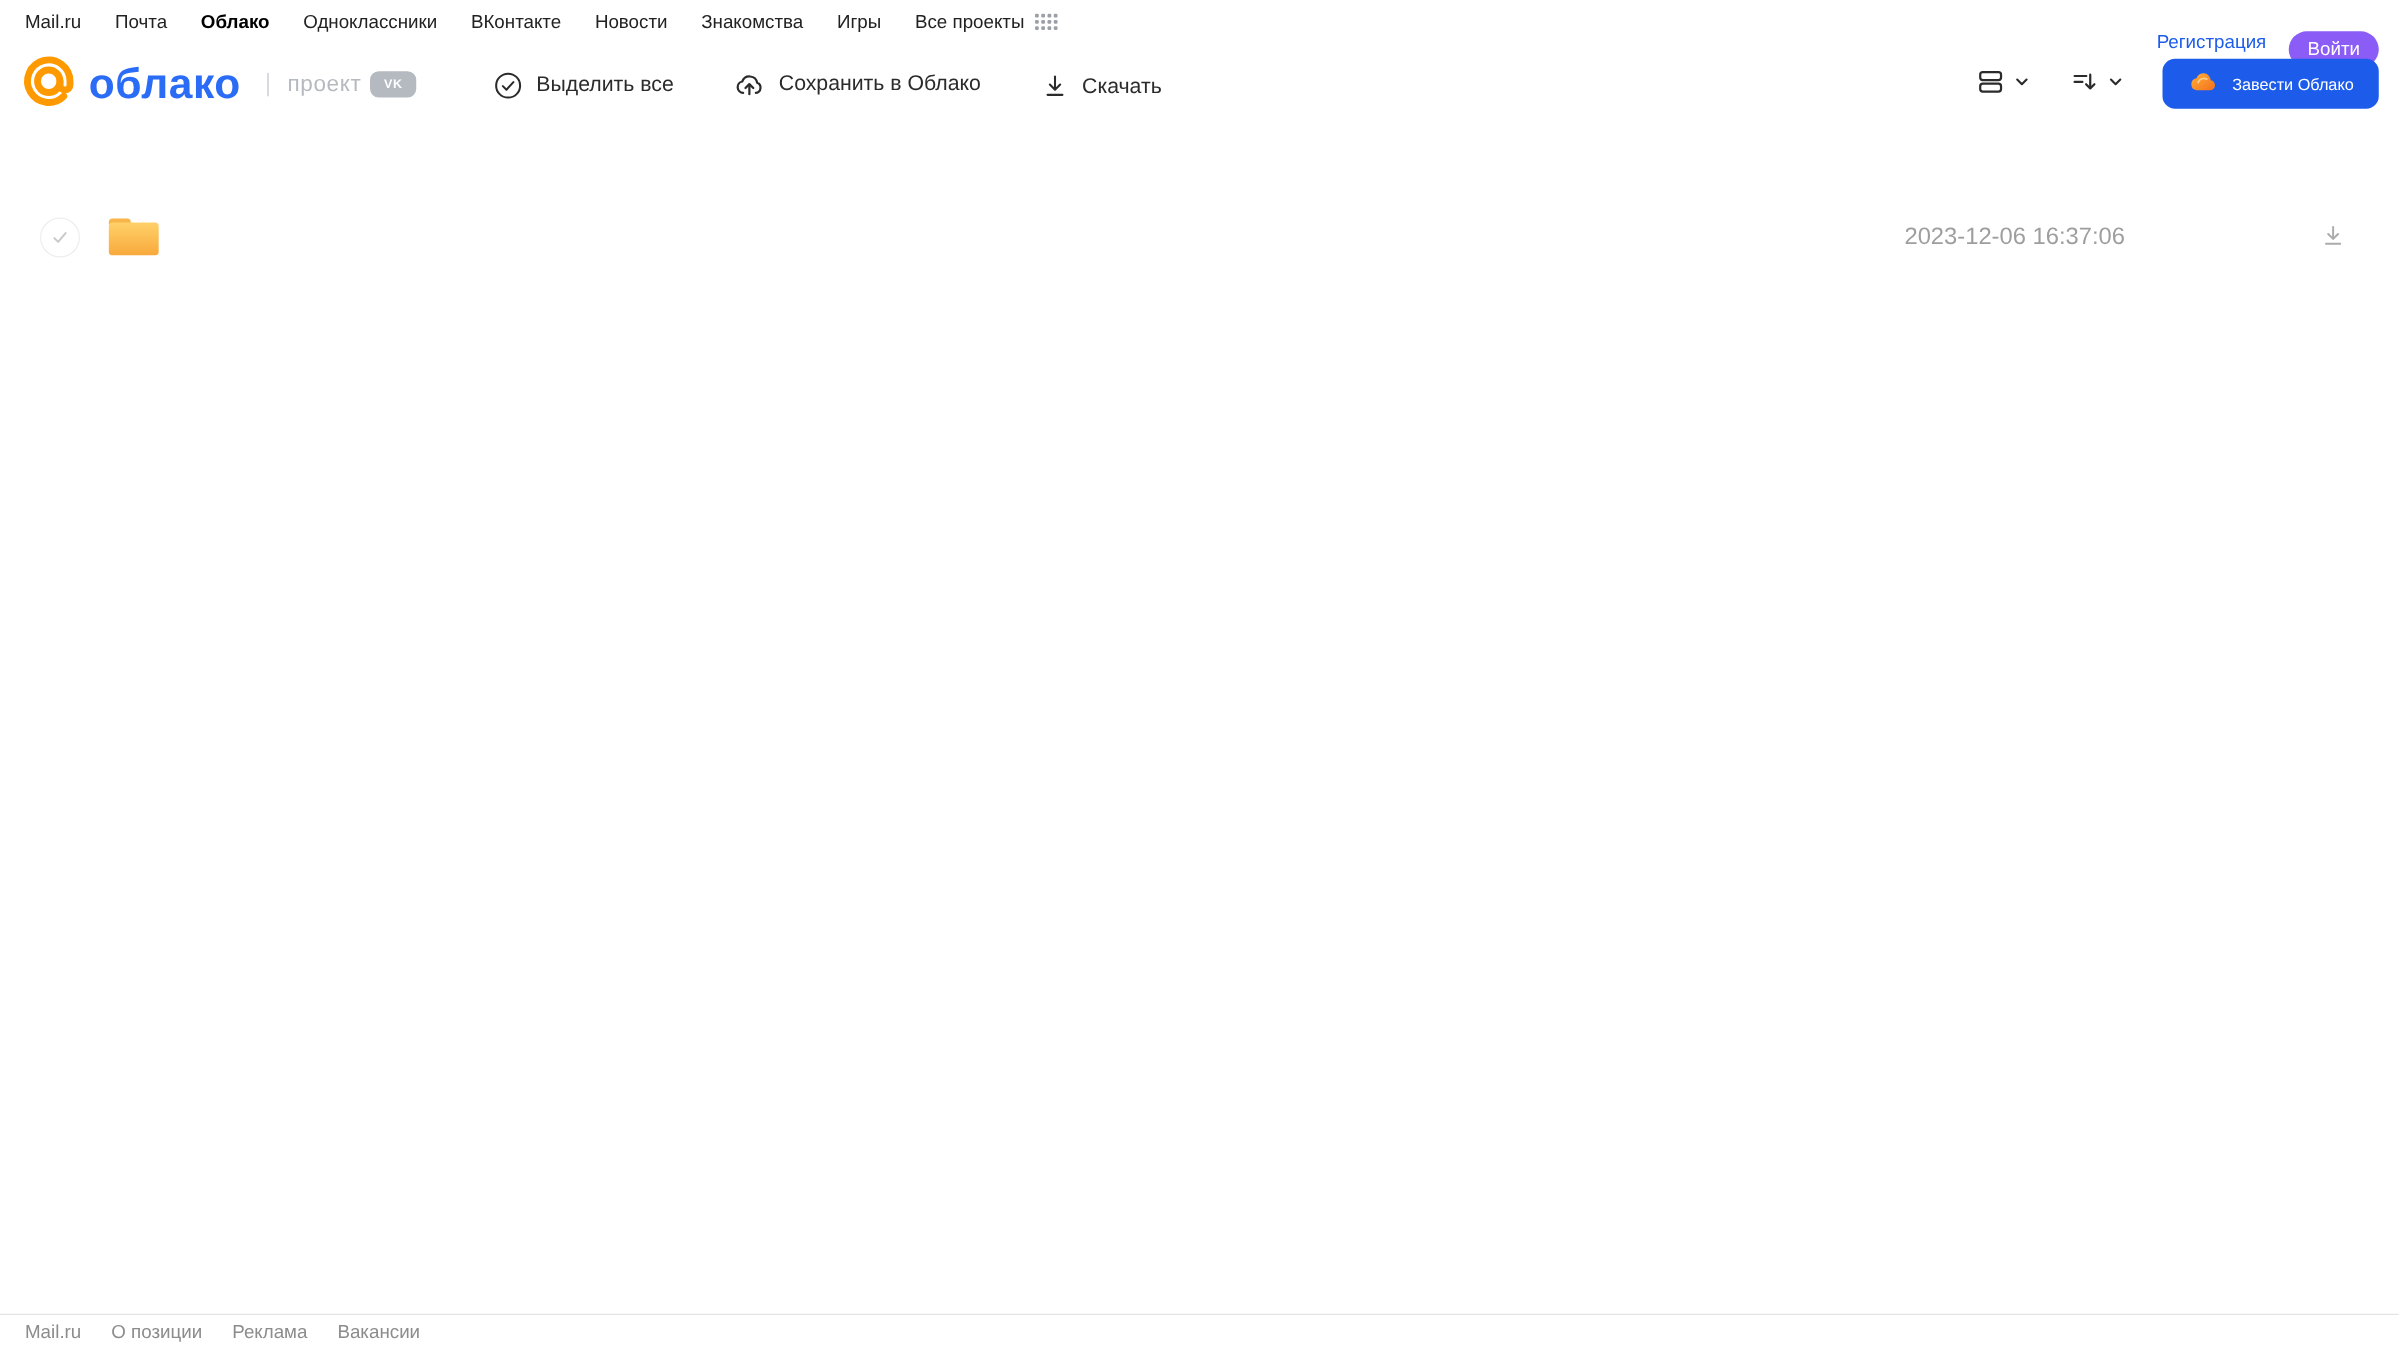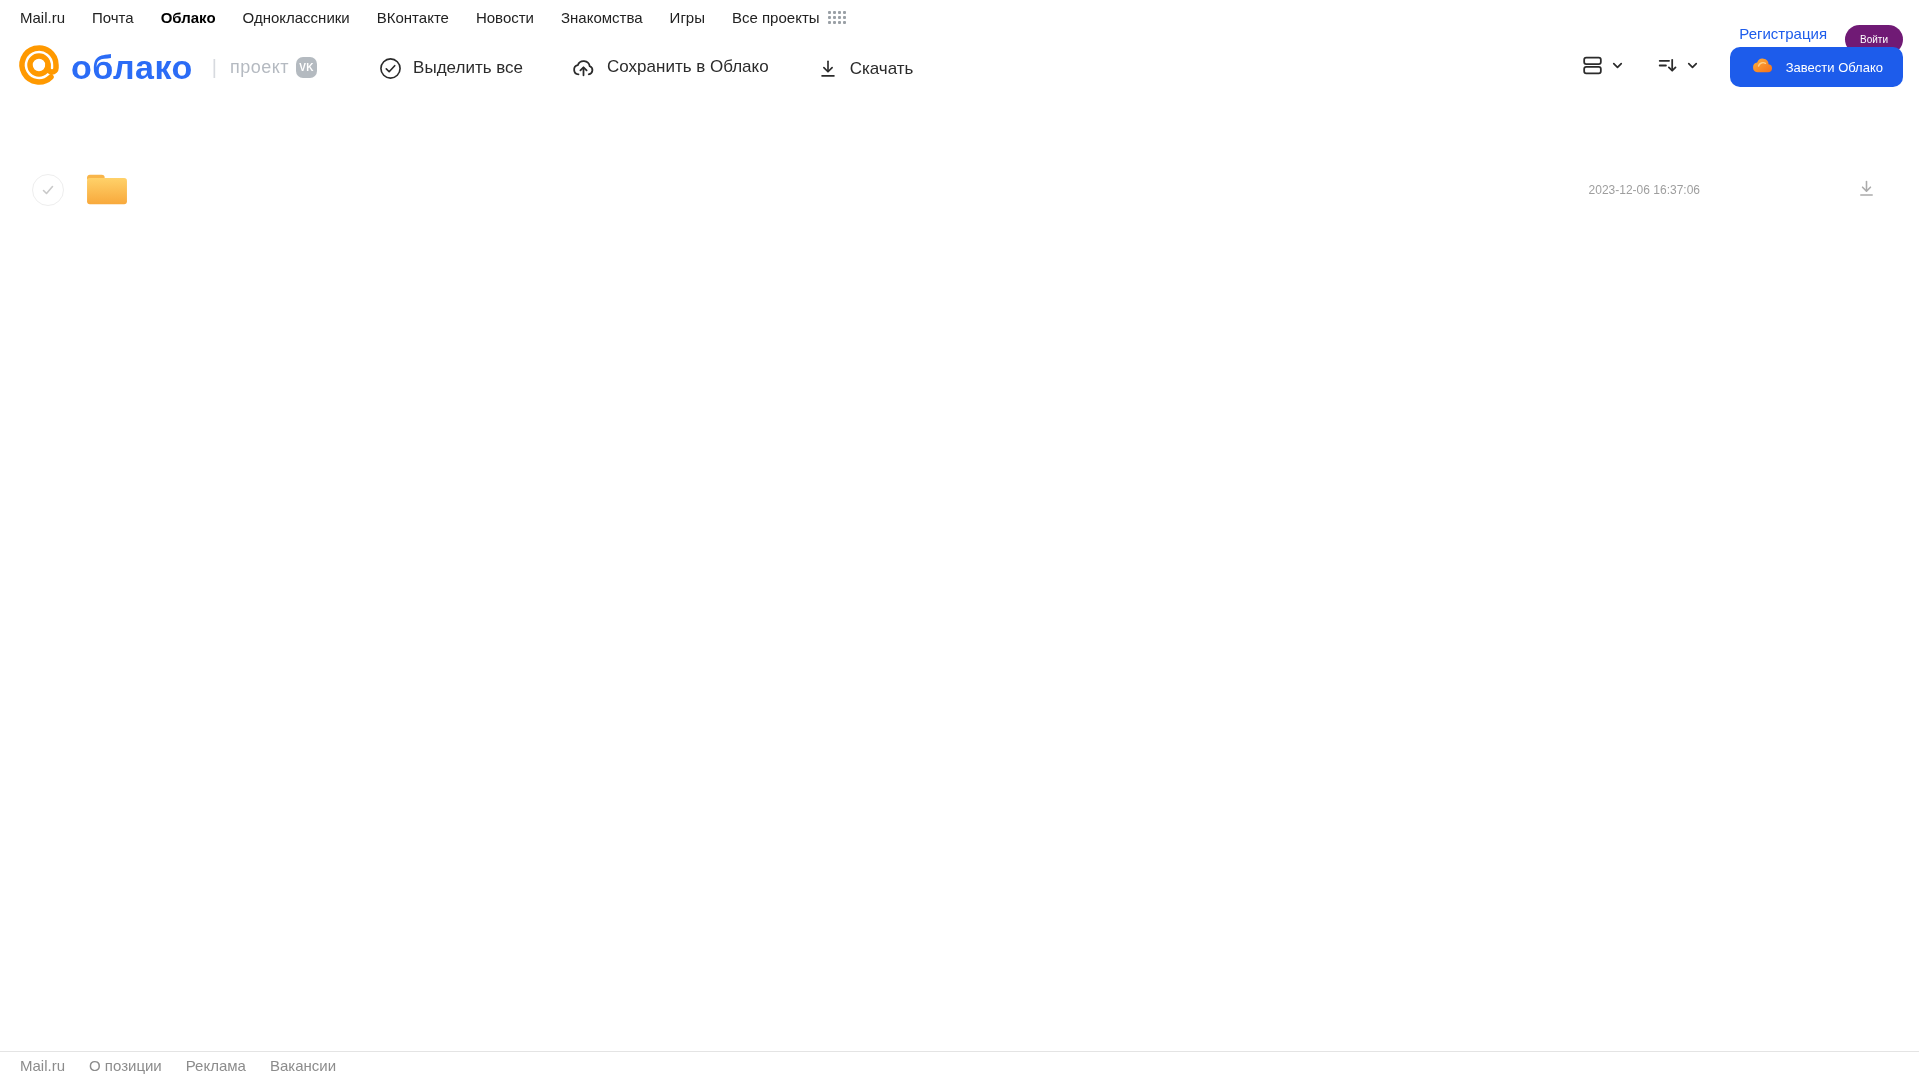--- a/index.html
+++ b/index.html
@@ -29,38 +29,38 @@
     display: grid;
     grid-template-columns: repeat(4, 3px);
     grid-auto-rows: 3px;
     gap: 2px;
     cursor: pointer;
   }
   .grid-icon i { background: #9aa0a6; border-radius: 1px; }
   .topnav-right { margin-left: auto; display: flex; align-items: flex-start; gap: 18px; margin-top: 44px; }
   .register-link { color: #1d5ceb; font-size: 15px; }
   .login-btn {
-    background: #701a75; color: #fff; border: none; cursor: pointer;
-    font-family: inherit; font-size: 10px;
+    background: #8b5cf6; color: #fff; border: none; cursor: pointer;
+    font-family: inherit; font-size: 15px;
     height: 29px; padding: 0 15px; border-radius: 15px;
   }
 
   
   .appbar {
     height: 66px;
     display: flex;
     align-items: center;
     padding: 0 16px;
   }
   .logo { display: flex; align-items: center; gap: 9px; cursor: pointer; }
   .logo-product { font-size: 34px; font-weight: bold; color: #2b6cf6; letter-spacing: .5px; }
   .logo-sep { color: #d7dadf; font-size: 20px; margin: 0 4px 0 10px; font-weight: 300; }
   .logo-project { color: #b5bac1; font-size: 18px; letter-spacing: .5px; display:flex; align-items:center; gap:7px; }
   .vk-badge {
-    width: 21px; height: 21px; border-radius: 7px;
+    width: 37px; height: 21px; border-radius: 7px;
     background: #b4bac0; color: #fff; font-size: 10px; font-weight: bold;
     display: flex; align-items: center; justify-content: center;
   }
 
   .toolbar { display: flex; align-items: flex-end; gap: 48px; margin-left: 62px; }
   .tool-btn {
     display: flex; align-items: center; gap: 11px;
     background: none; border: none; cursor: pointer;
     font-family: inherit; font-size: 17px; color: #2b2b2b;
   }
@@ -92,21 +92,21 @@
   }
   .row-checkbox {
     width: 32px; height: 32px; border-radius: 50%;
     background: #fff; border: 1px solid #eeeeee;
     display: flex; align-items: center; justify-content: center;
     cursor: pointer; flex: none;
   }
   .folder-icon { margin-left: 20px; flex: none; }
   .file-name { margin-left: 19px; font-size: 16px; color: #1f1f1f; }
   .file-meta { margin-left: auto; display: flex; align-items: center; }
-  .file-date { font-size: 12px; color: #9e9e9e; text-align: right; }
+  .file-date { font-size: 19px; color: #9e9e9e; text-align: right; }
   .row-download {
     background: none; border: none; cursor: pointer; padding: 4px;
     margin-left: 152px; margin-right: 10px;
   }
 
   
   .footer {
     position: absolute; left: 0; right: 0; bottom: 0;
     height: 28px;
     border-top: 1px solid #e4e4e4;

